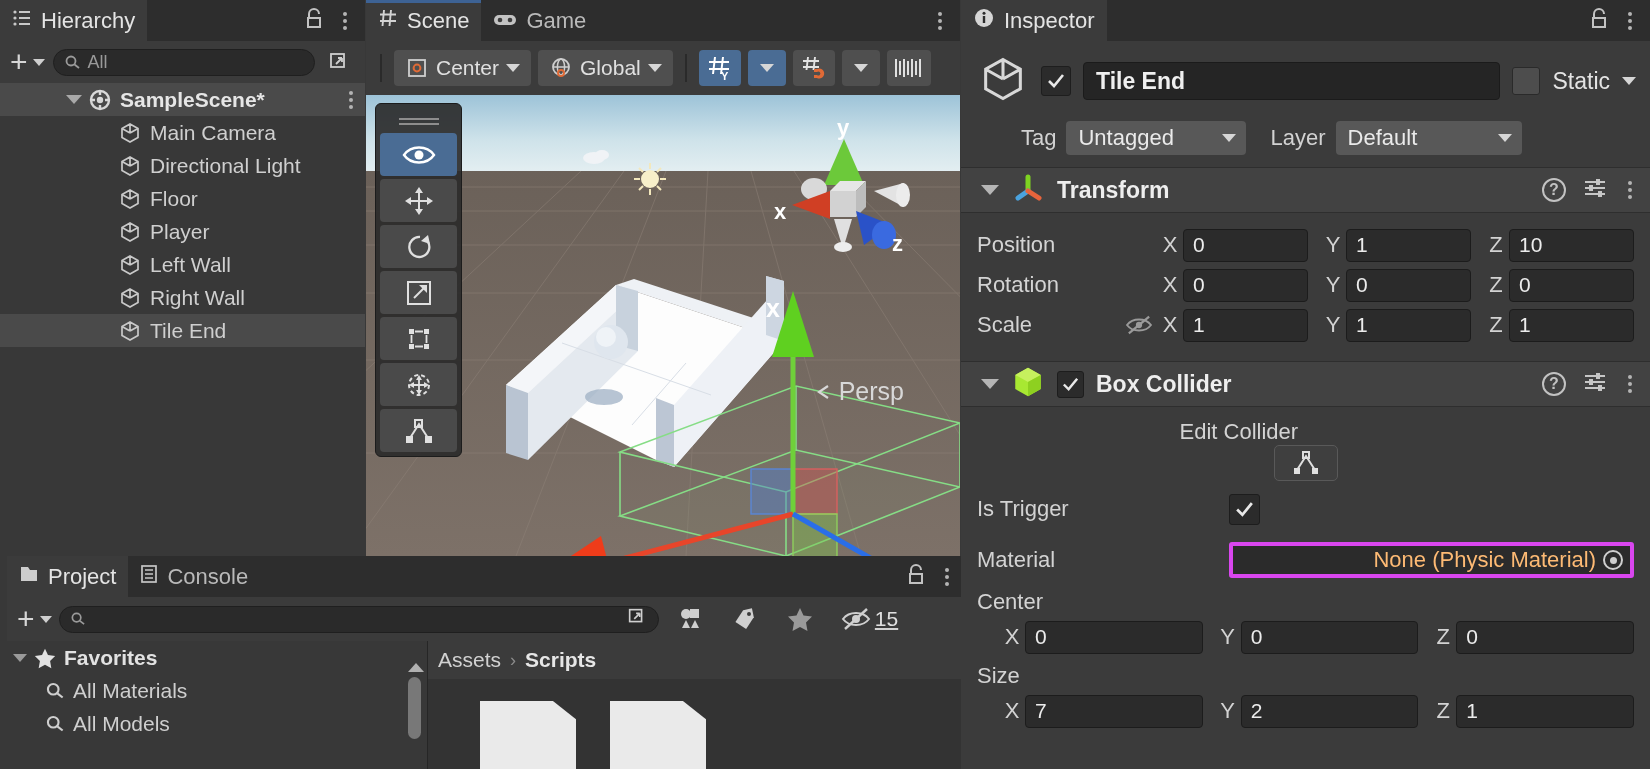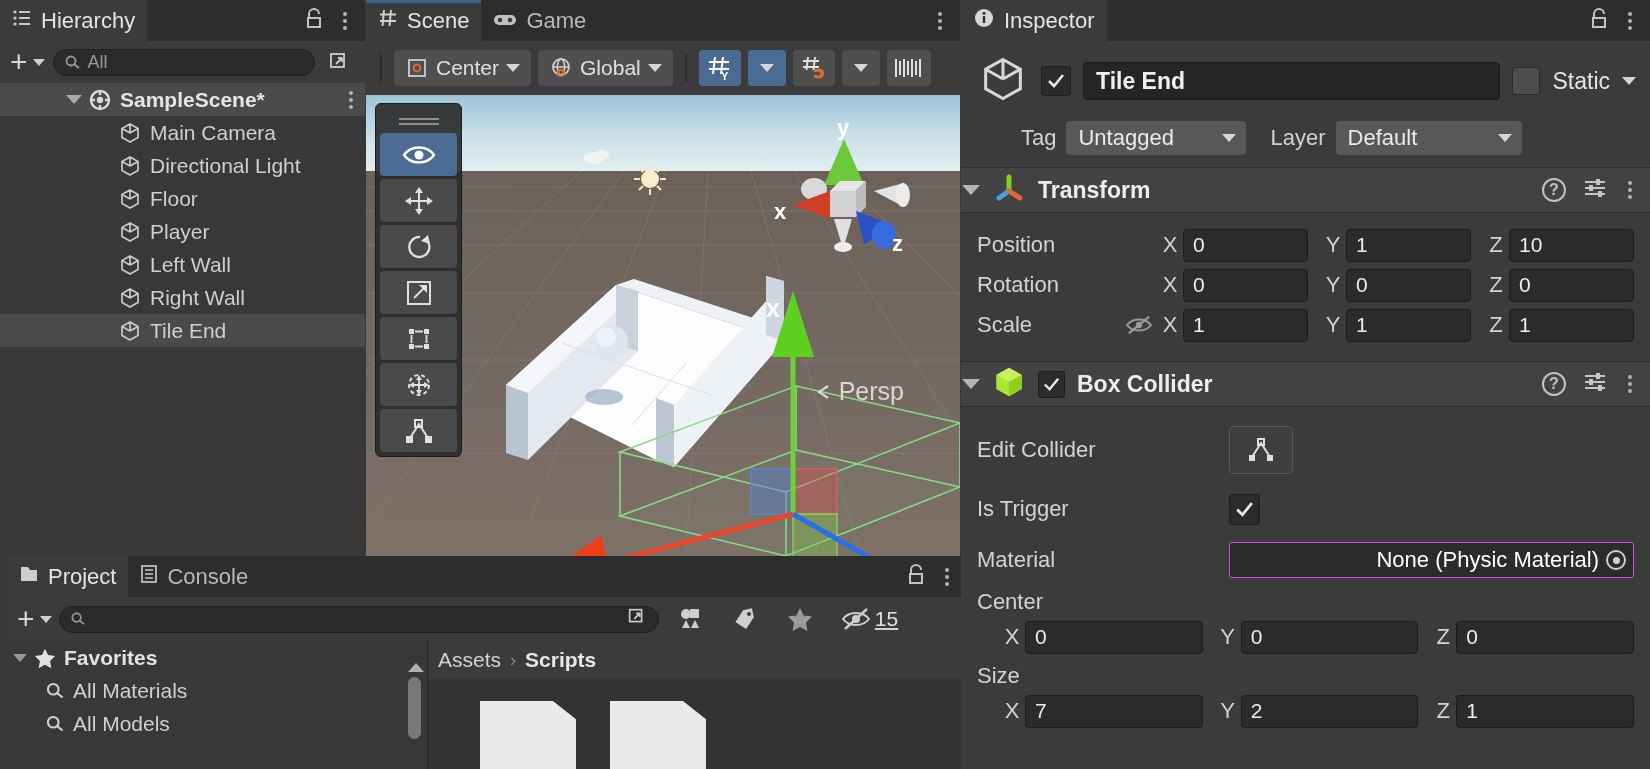--- a/index.html
+++ b/index.html
@@ -179,21 +179,21 @@
     font-size: 22px; color: #eaeaea;
   }
   .dd-arrow {
     width: 0; height: 0; border-left: 7px solid transparent;
     border-right: 7px solid transparent; border-top: 8px solid #d6d6d6;
   }
 
   .comp-head {
     height: 46px; background: #424242; border-top: 1px solid #2e2e2e;
     border-bottom: 1px solid #2e2e2e;
-    display: flex; align-items: center; gap: 12px; padding: 0 14px 0 1px; justify-content: space-between;
+    display: flex; align-items: center; gap: 12px; padding: 0 14px 0 20px; justify-content: space-between;
   }
   .comp-title { font-size: 23px; font-weight: bold; color: #eee; }
   .comp-head .tri {
     width: 0; height: 0; border-left: 9px solid transparent;
     border-right: 9px solid transparent; border-top: 10px solid #b5b5b5;
   }
   .comp-right { margin-left: auto; display: flex; align-items: center; gap: 16px; }
   .help-ico {
     width: 24px; height: 24px; border-radius: 50%; border: 2px solid #c2c2c2;
     font-size: 16px; font-weight: bold; color: #c2c2c2;
@@ -211,23 +211,23 @@
   }
   .check-sm {
     width: 27px; height: 27px; background: #2b2b2b; border: 1px solid #1d1d1d;
     border-radius: 3px; display: flex; align-items: center; justify-content: center;
   }
   .edit-coll-btn {
     width: 64px; height: 48px; background: #3f3f3f; border: 1px solid #595959;
     border-radius: 5px; display: flex; align-items: center; justify-content: center;
   }
   .obj-field {
-    flex: 1; height: 36px; background: #2b2b2b; border: 1px solid #d946ef;
+    flex: 1; height: 36px; background: #2b2b2b; border: 4px solid #d946ef;
     border-radius: 3px; display: flex; align-items: center; justify-content: flex-end;
-    padding: 0 34px 0 10px; font-size: 22px; color: #ffffff; position: relative;
+    padding: 0 34px 0 10px; font-size: 22px; color: #fdba74; position: relative;
   }
   .obj-dot {
     position: absolute; right: 7px; width: 20px; height: 20px; border-radius: 50%;
     border: 2px solid #cfcfcf; display: flex; align-items: center; justify-content: center;
   }
   .obj-dot i { width: 7px; height: 7px; border-radius: 50%; background: #cfcfcf; display: block; }
   .sub-label { font-size: 22px; color: #d3d3d3; padding: 6px 0 2px 0; }
   .vec-row { display: flex; align-items: center; padding-left: 22px; }
 </style>
 </head>
@@ -957,21 +957,21 @@
           </svg>
         </span>
         <span class="kebab">
             <i></i>
             <i></i>
             <i></i>
           </span>
       </span>
     </div>
     <div class="comp-body">
-      <div class="field-row" style="height:62px;">
+      <div class="field-row" style="height:62px;flex-direction:column;">
         <span class="field-label" style="width:252px;">Edit Collider</span>
         <span class="edit-coll-btn">
           <svg width="30" height="28" viewBox="0 0 30 28">
             <path d="M6 21 L15 7 L24 21" fill="none" stroke="#e0e0e0" stroke-width="2"></path>
             <rect x="3" y="19" width="6" height="6" fill="#e0e0e0"></rect>
               <rect x="21" y="19" width="6" height="6" fill="#e0e0e0"></rect>
             <rect x="12" y="3" width="6" height="6" fill="none" stroke="#e0e0e0" stroke-width="2"></rect>
           </svg>
         </span>
       </div>

